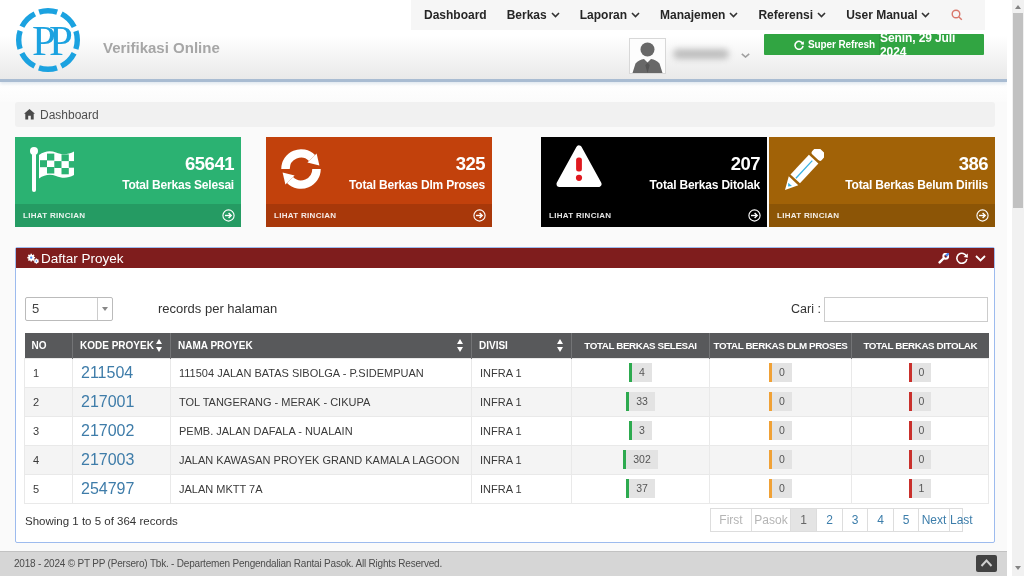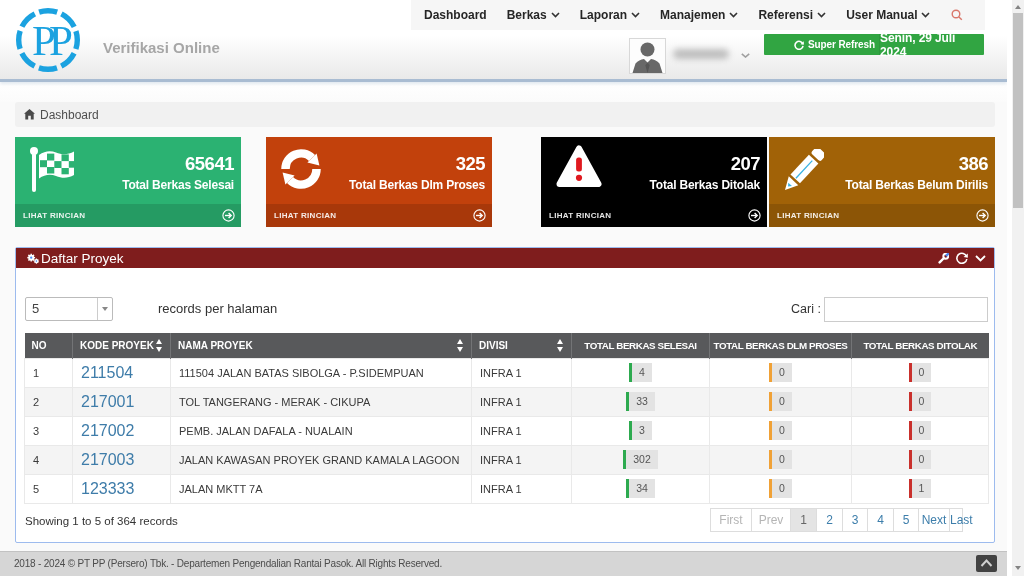--- a/index.html
+++ b/index.html
@@ -334,33 +334,33 @@
             <td>4</td>
             <td><a>217003</a></td>
             <td>JALAN KAWASAN PROYEK GRAND KAMALA LAGOON</td>
             <td>INFRA 1</td>
             <td class="c"><span class="badge">302</span></td>
             <td class="c"><span class="badge o">0</span></td>
             <td class="c"><span class="badge r">0</span></td>
           </tr>
         <tr>
             <td>5</td>
-            <td><a>123333</a></td>
+            <td><a>254797</a></td>
             <td>JALAN MKTT 7A</td>
             <td>INFRA 1</td>
-            <td class="c"><span class="badge">34</span></td>
+            <td class="c"><span class="badge">37</span></td>
             <td class="c"><span class="badge o">0</span></td>
             <td class="c"><span class="badge r">1</span></td>
           </tr>
       </tbody>
     </table>
     <div class="showing">Showing 1 to 5 of 364 records</div>
     <div class="pager">
       <span class="dis" style="width:42px;">First</span>
-      <span class="dis" style="width:40px;">Prev</span>
+      <span class="dis" style="width:40px;">Pasok</span>
       <span class="act" style="width:27px;">1</span>
       <span style="width:27px;">2</span>
       <span style="width:26px;">3</span>
       <span style="width:27px;">4</span>
       <span style="width:26px;">5</span>
       <span style="width:32px;">Next</span>
       <span style="width:14px;">Last</span>
     </div>
   </div>
 

